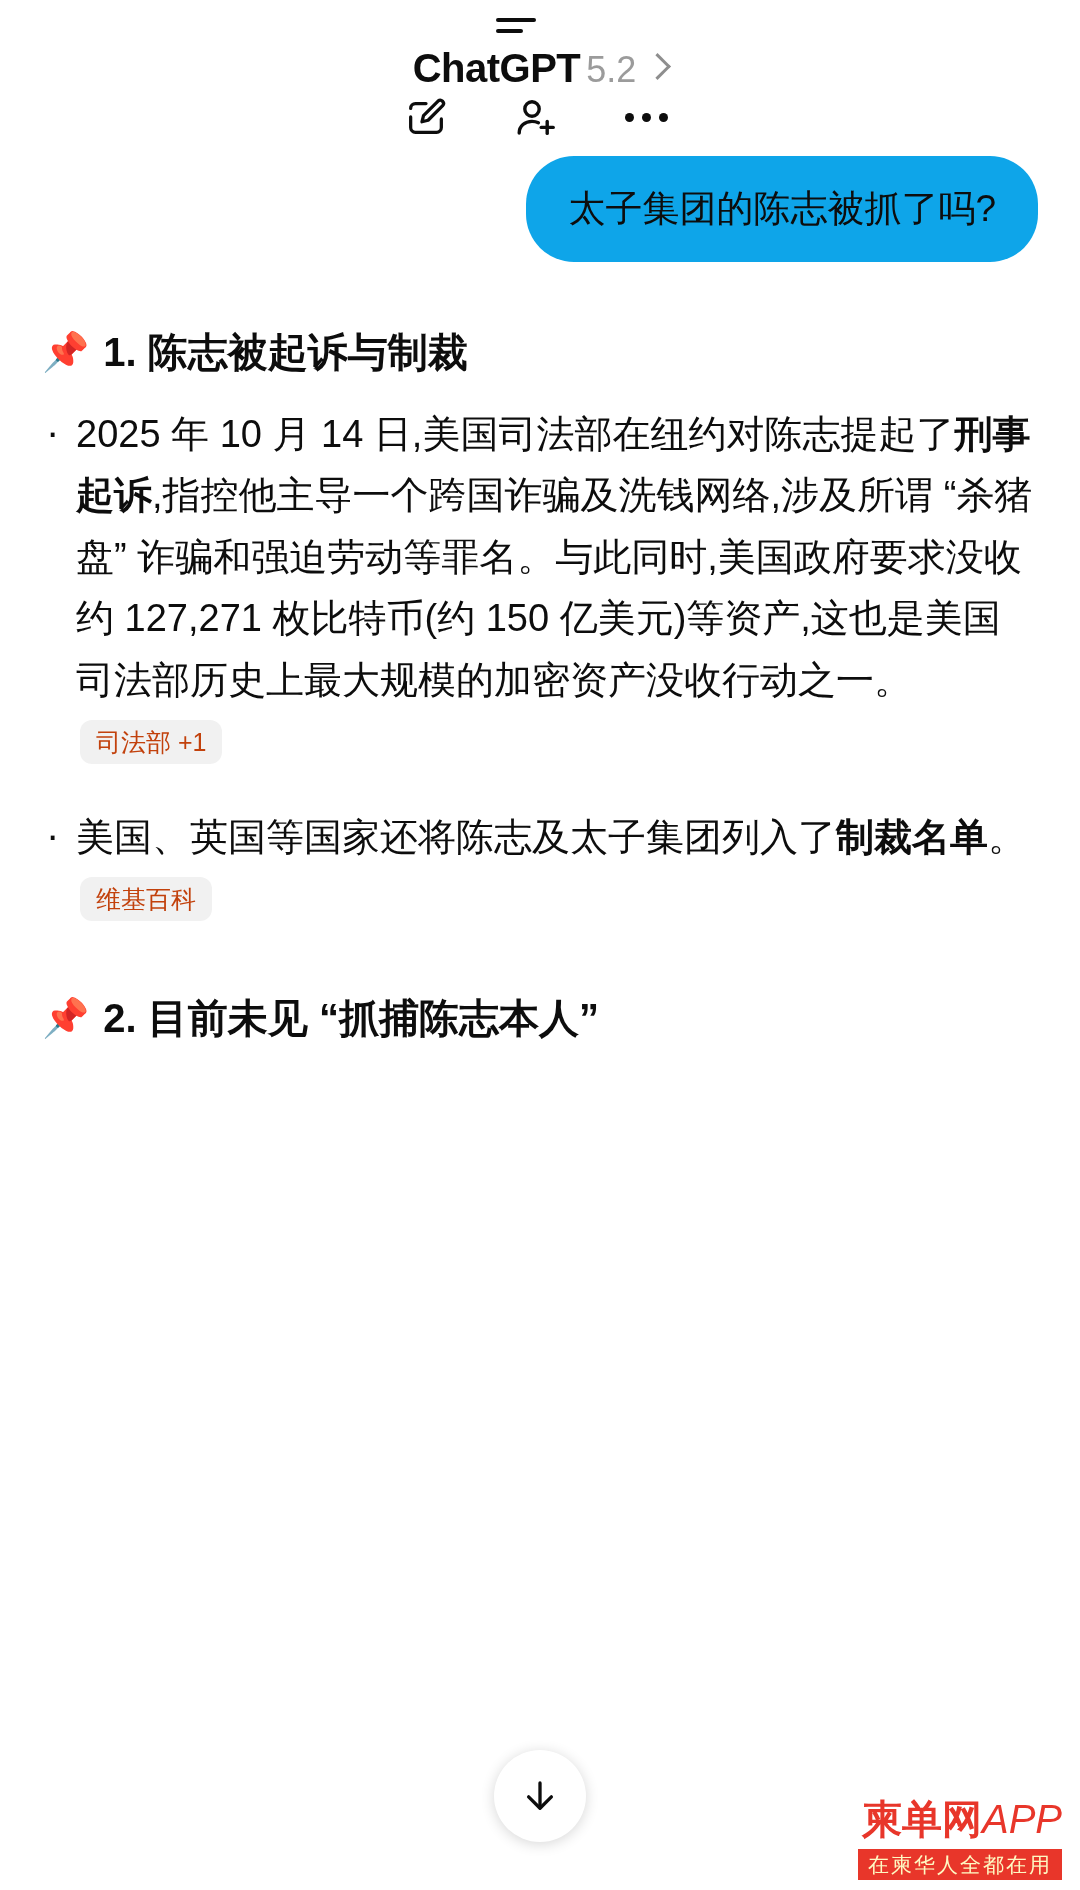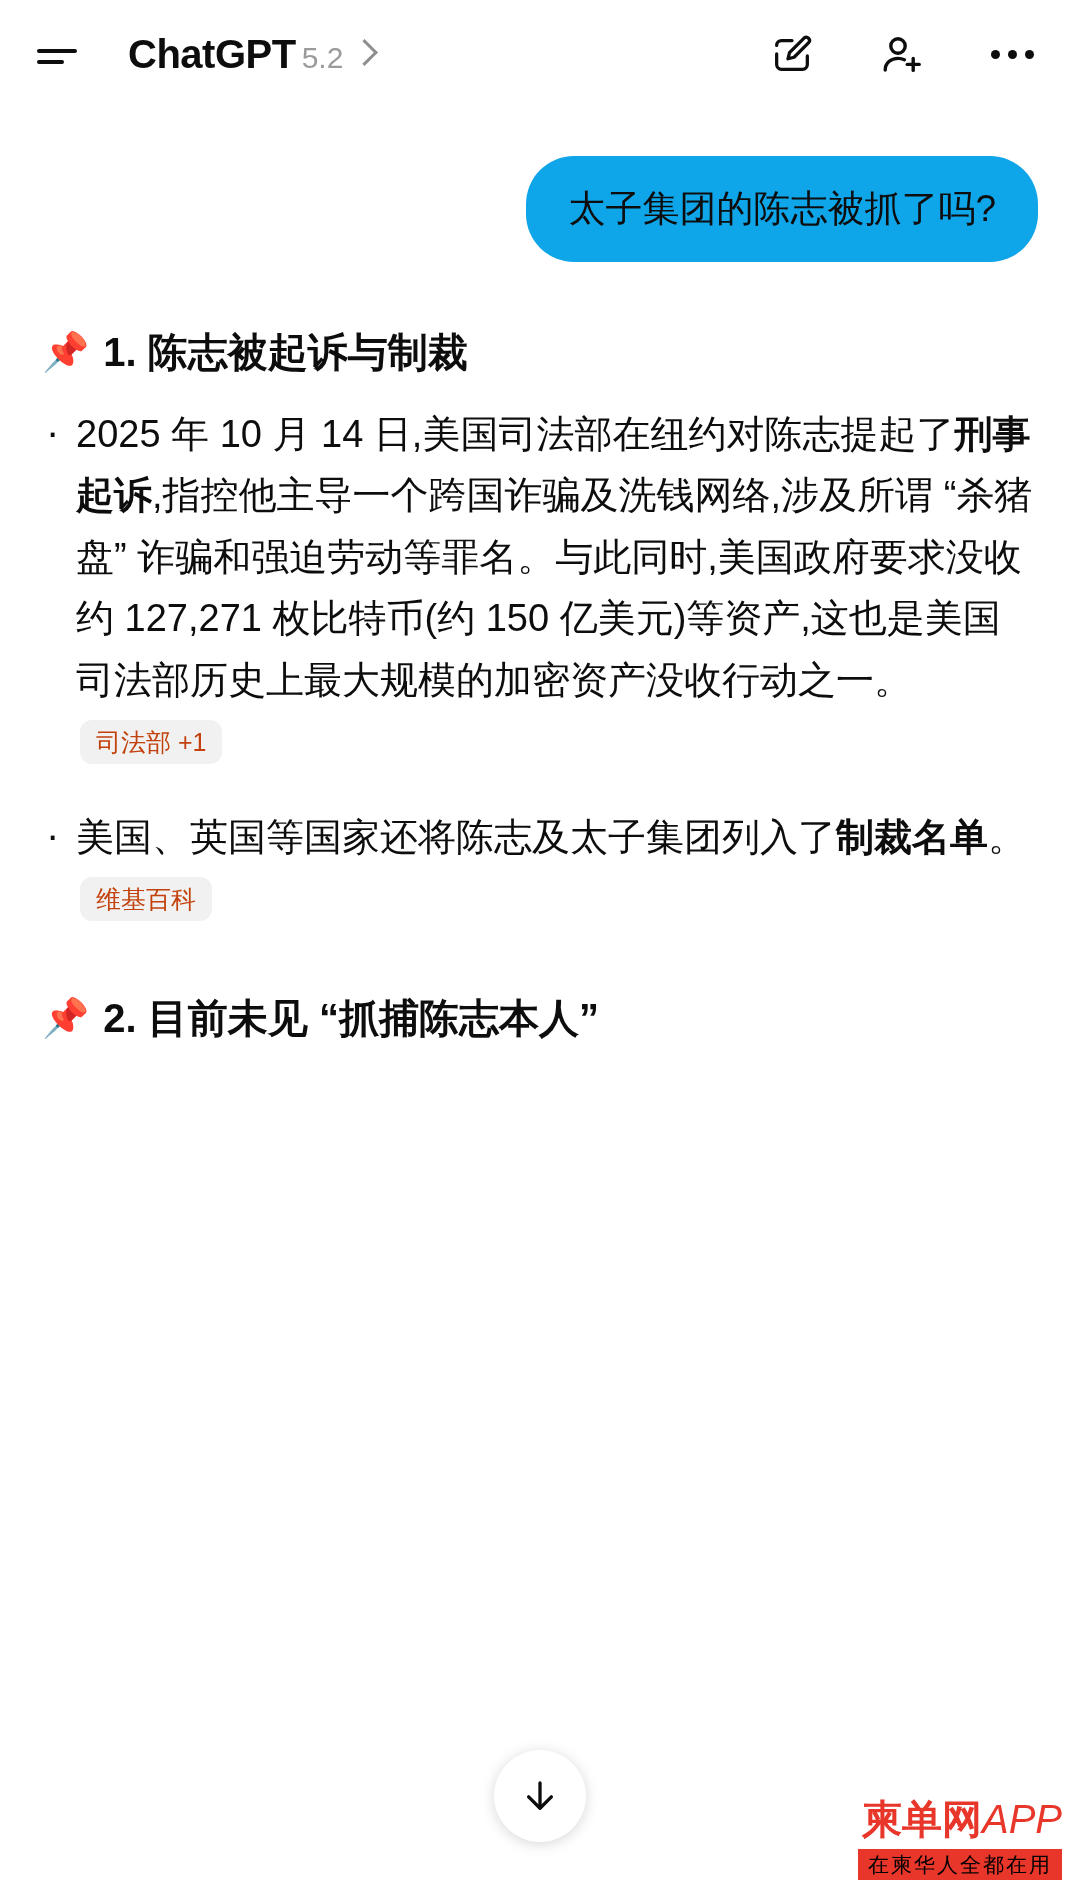--- a/index.html
+++ b/index.html
@@ -16,20 +16,21 @@
     position: relative;
   }
 
   
   .header {
     height: 108px;
     display: flex;
     align-items: center;
     padding: 0 34px;
     box-sizing: border-box;
+    flex-direction: column;
   }
   .menu-icon {
     width: 46px;
     height: 46px;
     position: relative;
     flex: 0 0 auto;
     margin-right: 48px;
     cursor: pointer;
   }
   .menu-icon span {
@@ -47,21 +48,21 @@
     align-items: baseline;
     flex: 1 1 auto;
   }
   .app-title {
     font-size: 40px;
     font-weight: 700;
     letter-spacing: -0.5px;
     color: #0d0d0d;
   }
   .app-version {
-    font-size: 30px;
+    font-size: 36px;
     font-weight: 400;
     color: #9b9b9b;
     margin-left: 6px;
   }
   .chev-right {
     margin-left: 12px;
     width: 16px;
     height: 16px;
     border-right: 3px solid #8e8e8e;
     border-top: 3px solid #8e8e8e;
@@ -215,21 +216,21 @@
     letter-spacing: 0px;
   }
   .wm-top .app {
     color: #e8362a;
     font-style: italic;
     font-weight: 400;
   }
   .wm-bottom {
     margin-top: 10px;
     background: #e8362a;
-    color: #000000;
+    color: #fef9c3;
     font-size: 21px;
     padding: 5px 10px;
     display: inline-block;
     letter-spacing: 2px;
   }
 
   .fade-mask {
     position: absolute;
     left: 0; right: 0; bottom: 0;
     height: 120px;

